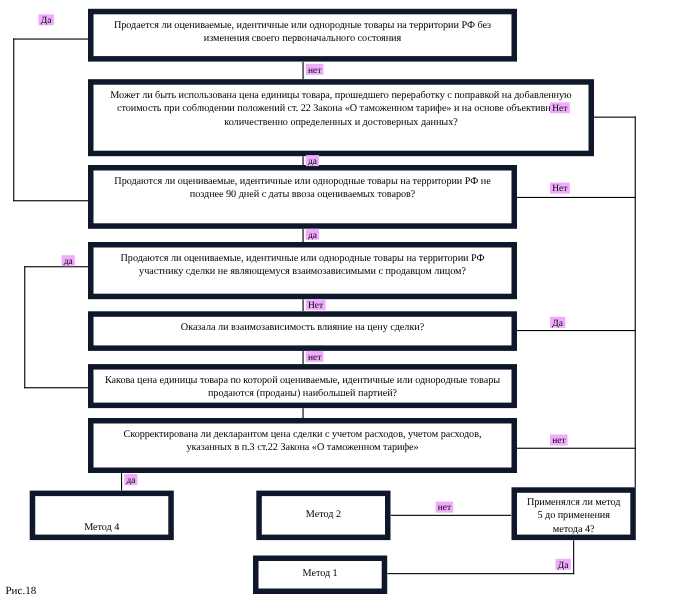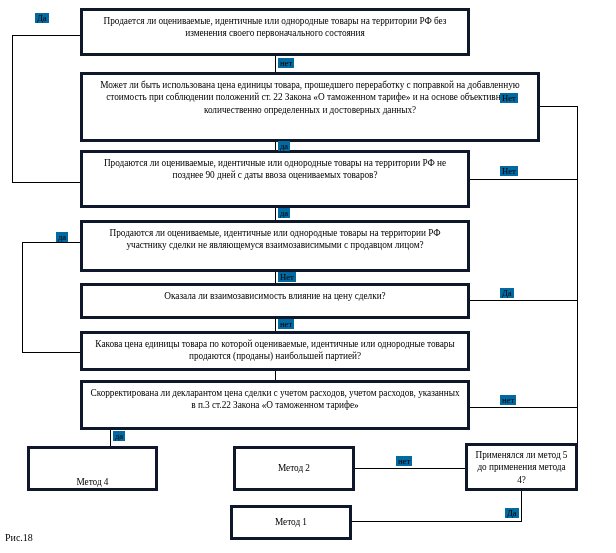--- a/index.html
+++ b/index.html
@@ -8,41 +8,41 @@
     background:#ffffff;
     font-family:"Liberation Serif","DejaVu Serif",serif;
     color:#000000;
     position:relative;
     overflow:hidden;
   }
   #chart{position:absolute;left:0;top:0;width:616px;height:553px;}
 
   .box{
     position:absolute;
-    border:3px solid #0f172a;
+    border:5px solid #0f172a;
     box-sizing:border-box;
     background:#fff;
     display:flex;
     align-items:flex-start;
     justify-content:center;
     text-align:center;
     font-size:9.3px;
     line-height:12.4px;
     padding:4px 6px 0 6px;
     letter-spacing:-0.05px;
     z-index:3;
   }
   .box.mid{align-items:center;padding-top:0;}
 
   .lbl{
     position:absolute;
     font-size:8.6px;
     line-height:10px;
     color:#000;
-    background:#0369a1;
+    background:#f0abfc;
     padding:0 2px;
     white-space:nowrap;
     z-index:4;
   }
 
   .ln{position:absolute;background:#000;z-index:2;}
   .h{height:1px;}
   .v{width:1px;}
 
   .caption{

